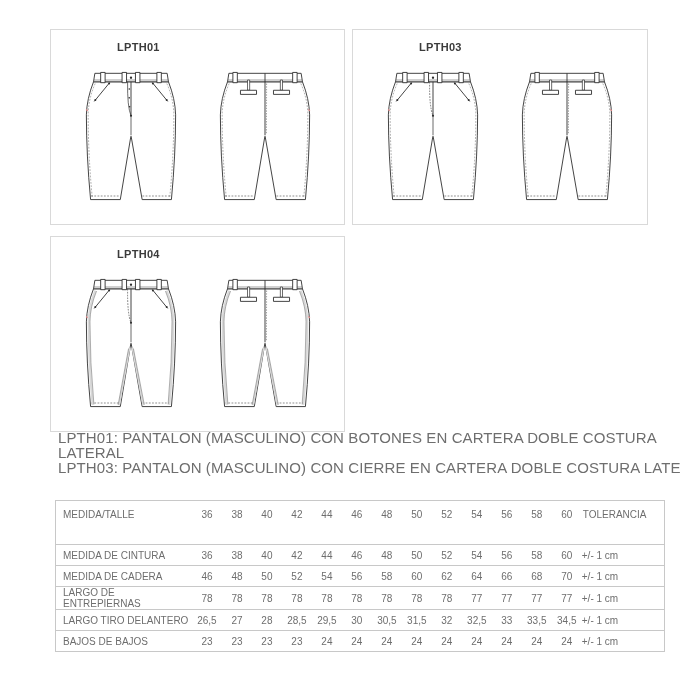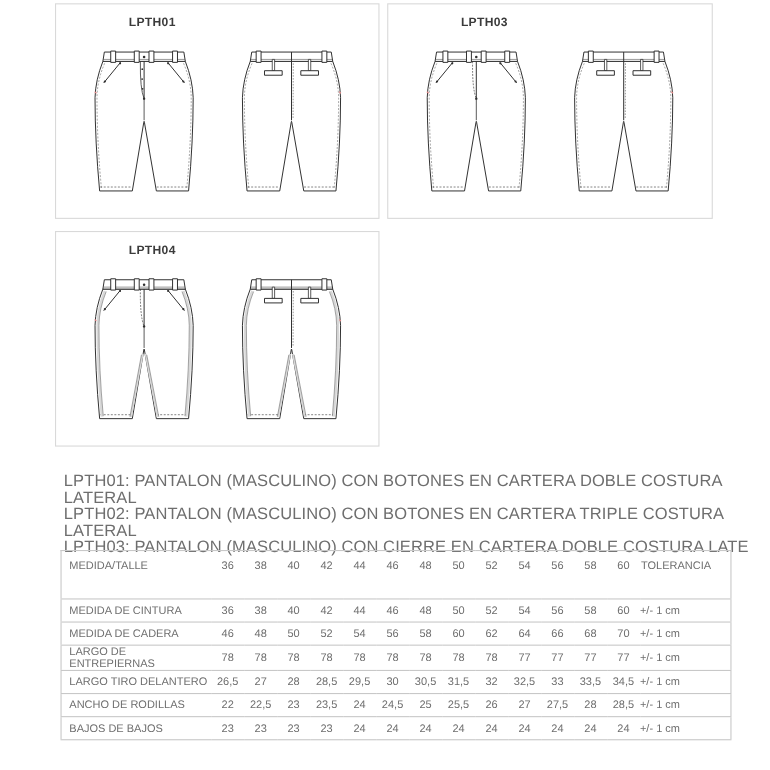--- a/index.html
+++ b/index.html
@@ -10,21 +10,21 @@
     --text:#6e6e6e;
   }
   *{box-sizing:border-box;}
   html,body{margin:0;padding:0;}
   body{
     width:700px;height:700px;position:relative;background:#fff;
     font-family:"Liberation Sans", sans-serif;color:var(--text);
   }
   
   .panels{
-    position:absolute;left:50px;top:3px;
+    position:absolute;left:50px;top:29px;
     display:grid;grid-template-columns:295px 296px;grid-auto-rows:196px;
     column-gap:7px;row-gap:11px;
   }
   .panel{border:1px solid var(--border);position:relative;background:#fff;}
   .panel-label{
     position:absolute;left:66px;top:11px;
     font-size:11px;font-weight:bold;color:#3b3b3b;letter-spacing:.3px;
   }
   .figs{
     position:absolute;left:0;right:0;top:28px;bottom:4px;
@@ -171,21 +171,20 @@
         <use href="#pb"></use>
           <use href="#seam-t"></use>
       </svg>
     </div>
   </div>
 
 </div>
 
 <div class="captions">
   <div>LPTH01: PANTALON (MASCULINO) CON BOTONES EN CARTERA DOBLE COSTURA LATERAL</div>
-  <div>LPTH02: PANTALON (MASCULINO) CON BOTONES EN CARTERA TRIPLE COSTURA LATERAL</div>
   <div>LPTH03: PANTALON (MASCULINO) CON CIERRE EN CARTERA DOBLE COSTURA LATE</div>
 </div>
 
 <table class="size-chart">
   <thead>
       <tr>
         <th class="lbl">MEDIDA/TALLE</th>
         <th class="num">36</th>
         <th class="num">38</th>
         <th class="num">40</th>
@@ -265,37 +264,20 @@
         <td class="num">30,5</td>
         <td class="num">31,5</td>
         <td class="num">32</td>
         <td class="num">32,5</td>
         <td class="num">33</td>
         <td class="num">33,5</td>
         <td class="num">34,5</td>
         <td class="tol">+/- 1 cm</td>
       </tr>
       <tr>
-        <td class="lbl">ANCHO DE RODILLAS</td>
-        <td class="num">22</td>
-        <td class="num">22,5</td>
-        <td class="num">23</td>
-        <td class="num">23,5</td>
-        <td class="num">24</td>
-        <td class="num">24,5</td>
-        <td class="num">25</td>
-        <td class="num">25,5</td>
-        <td class="num">26</td>
-        <td class="num">27</td>
-        <td class="num">27,5</td>
-        <td class="num">28</td>
-        <td class="num">28,5</td>
-        <td class="tol">+/- 1 cm</td>
-      </tr>
-      <tr>
         <td class="lbl">BAJOS DE BAJOS</td>
         <td class="num">23</td>
         <td class="num">23</td>
         <td class="num">23</td>
         <td class="num">23</td>
         <td class="num">24</td>
         <td class="num">24</td>
         <td class="num">24</td>
         <td class="num">24</td>
         <td class="num">24</td>

